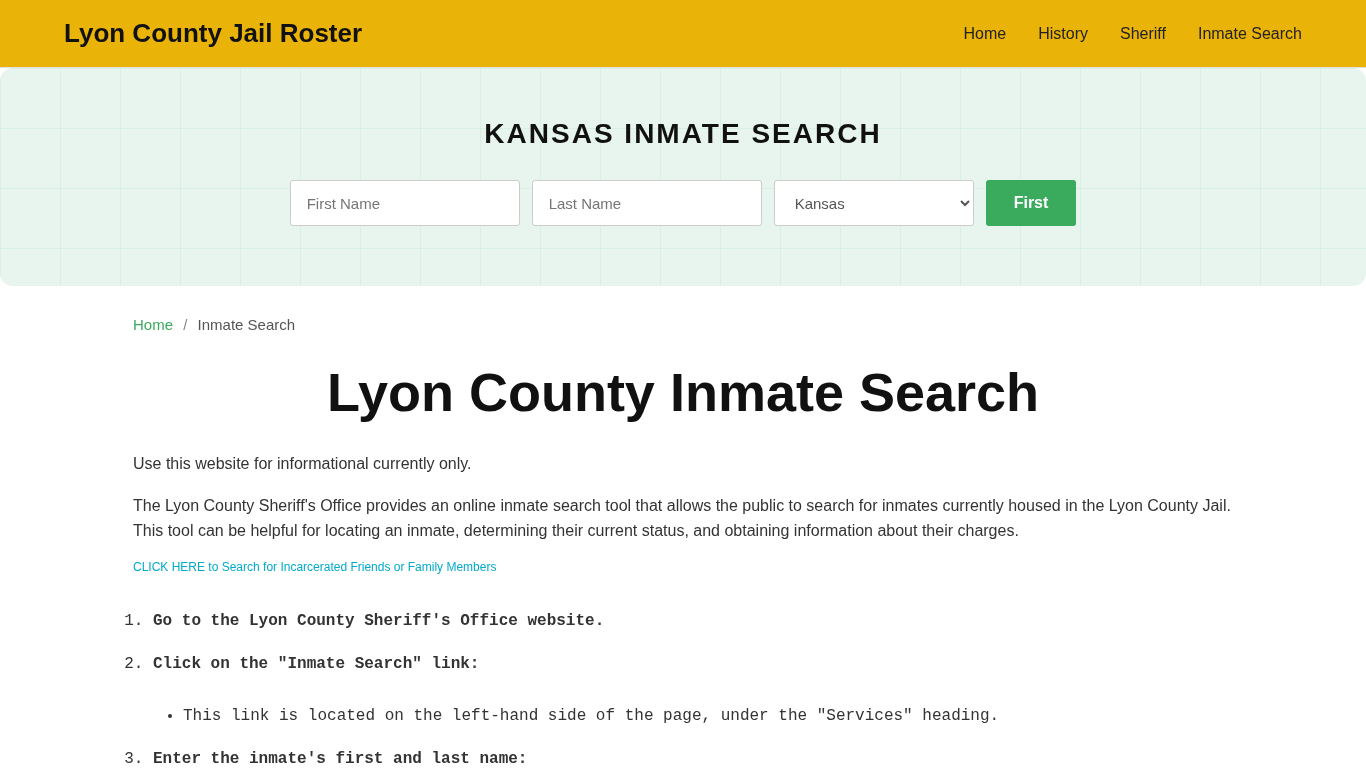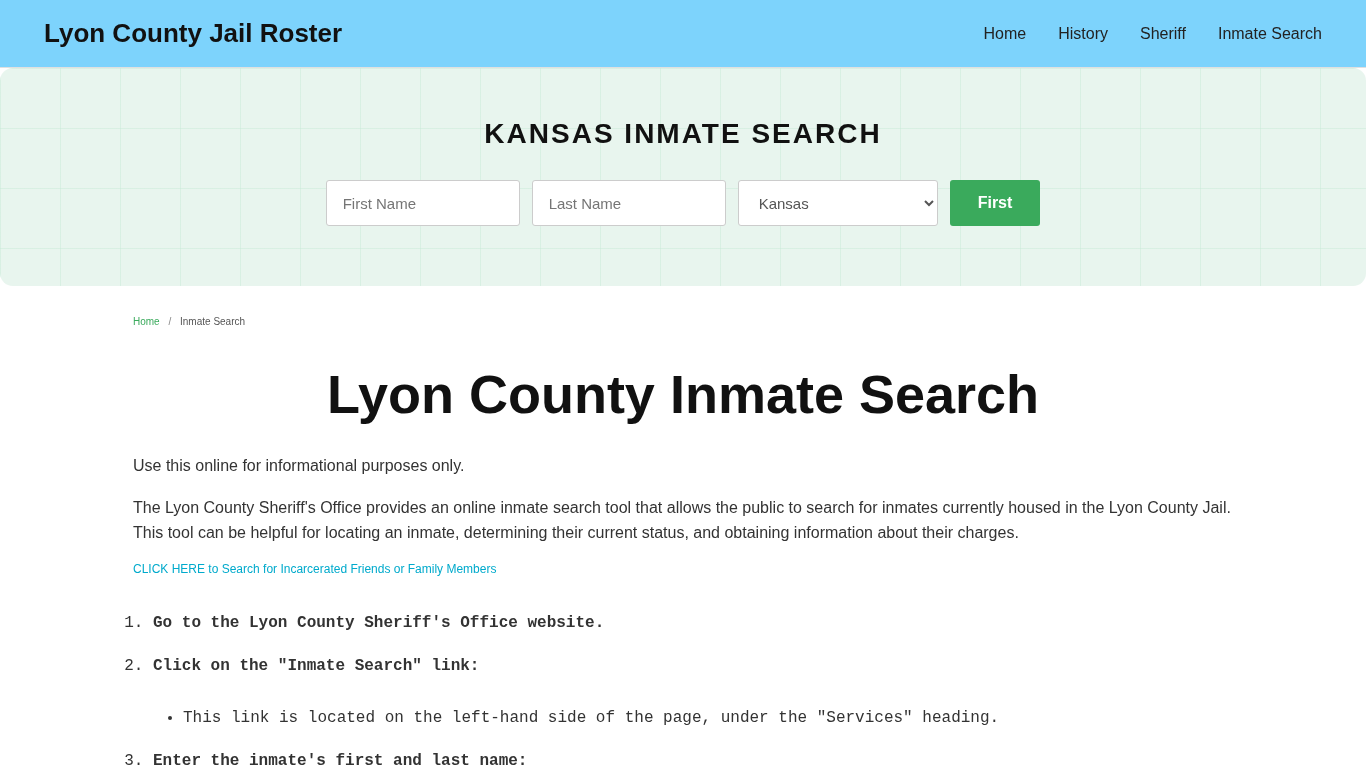--- a/index.html
+++ b/index.html
@@ -3,23 +3,23 @@
   <meta charset="utf-8">
   <style>
     * { margin: 0; padding: 0; box-sizing: border-box; }
     body { font-family: Georgia, 'Times New Roman', serif; font-size: 16px; color: #222; background: #fff; }
 
     
     header {
       display: flex;
       align-items: center;
       justify-content: space-between;
-      padding: 18px 44px;
+      padding: 18px 64px;
       border-bottom: 1px solid #e0e0e0;
-      background: #7dd3fc;
+      background: #eab308;
     }
     .site-title {
       font-size: 26px;
       font-weight: 900;
       color: #111;
       font-family: Arial, sans-serif;
       text-decoration: none;
     }
     nav {
       display: flex;
@@ -65,21 +65,21 @@
       padding: 12px 16px;
       font-size: 15px;
       border: 1px solid #ccc;
       border-radius: 3px;
       background: #fff;
       color: #555;
       height: 46px;
       font-family: Arial, sans-serif;
     }
     .search-form input {
-      width: 194px;
+      width: 230px;
     }
     .search-form select {
       width: 200px;
       appearance: auto;
     }
     .search-btn {
       background: #3aaa5c;
       color: #fff;
       border: none;
       padding: 12px 28px;
@@ -93,22 +93,22 @@
 
     
     main {
       max-width: 1180px;
       margin: 0 auto;
       padding: 30px 40px 40px;
     }
 
     
     .breadcrumb {
-      font-size: 10px;
-      margin-bottom: 36px;
+      font-size: 15px;
+      margin-bottom: 28px;
       font-family: Arial, sans-serif;
       color: #555;
     }
     .breadcrumb a {
       color: #3aaa5c;
       text-decoration: none;
     }
     .breadcrumb .sep {
       margin: 0 6px;
       color: #888;
@@ -191,21 +191,21 @@
 <main>
 
   <div class="breadcrumb">
     <a href="#">Home</a>
     <span class="sep">/</span>
     <span>Inmate Search</span>
   </div>
 
   <h1 class="page-title">Lyon County Inmate Search</h1>
 
-  <p class="intro-text">Use this online for informational purposes only.</p>
+  <p class="intro-text">Use this website for informational currently only.</p>
 
   <p class="intro-text">The Lyon County Sheriff's Office provides an online inmate search tool that allows the public to search for inmates currently housed in the Lyon County Jail. This tool can be helpful for locating an inmate, determining their current status, and obtaining information about their charges.</p>
 
   <a class="cta-link" href="#">CLICK HERE to Search for Incarcerated Friends or Family Members</a>
 
   <ol class="instructions" id="steps-list">
       <li><strong>Go to the Lyon County Sheriff's Office website.</strong></li>
       <li><strong>Click on the "Inmate Search" link:</strong><ul>
           <li>This link is located on the left-hand side of the page, under the "Services" heading.</li>
         </ul></li>

